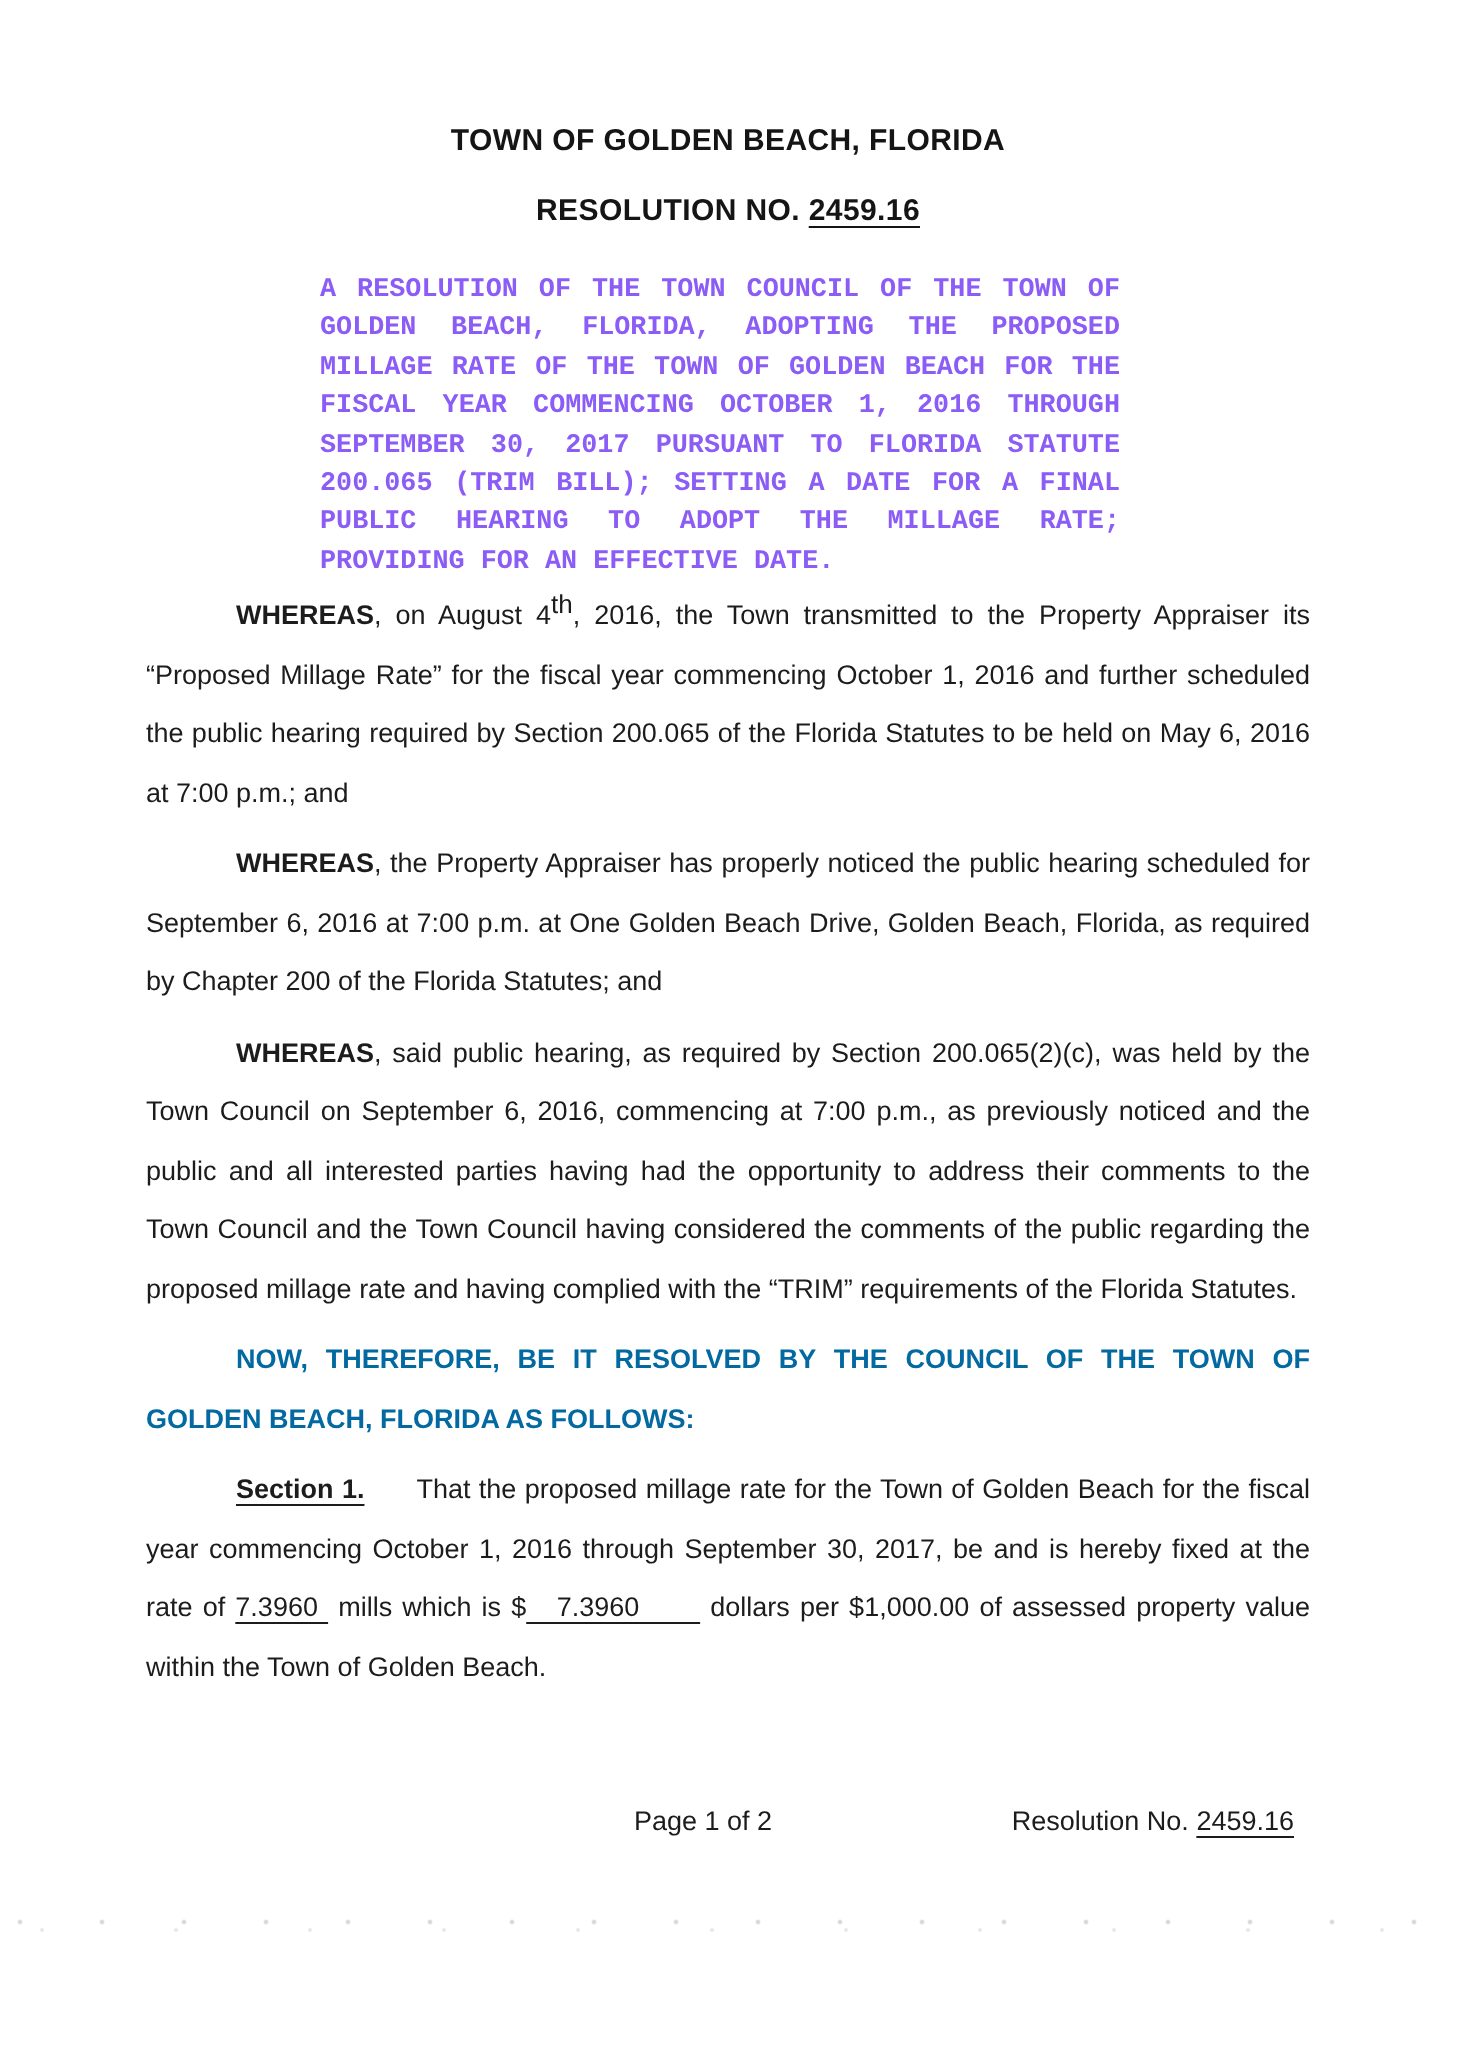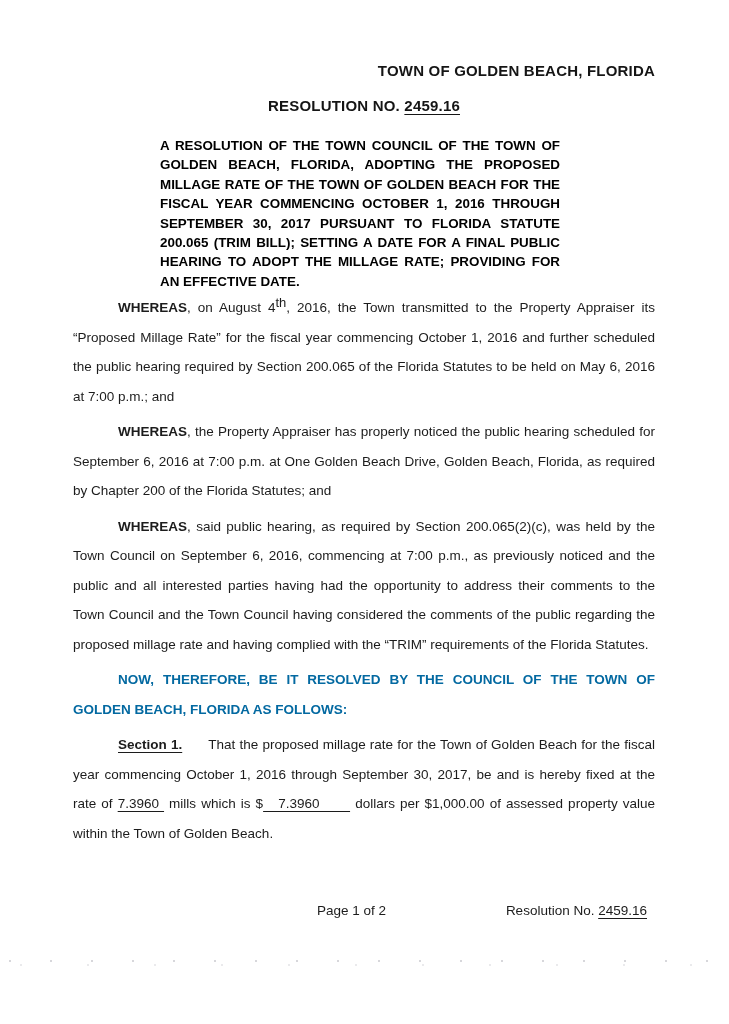--- a/index.html
+++ b/index.html
@@ -10,21 +10,21 @@
     height: 1024px;
     background: #ffffff;
     font-family: "Liberation Sans", sans-serif;
     color: #1c1c1c;
     overflow: hidden;
   }
   .content {
     padding: 62px 74px 0 73px;
   }
   .doc-title {
-    text-align: right;
+    text-align: center;
     font-size: 15px;
     font-weight: bold;
     line-height: 18px;
     letter-spacing: 0.2px;
     color: #151515;
   }
   .res-line {
     margin-top: 17px;
     text-align: center;
     font-size: 15px;
@@ -38,21 +38,22 @@
     text-underline-offset: 3px;
   }
   .caption {
     margin: 21px 0 0 87px;
     width: 400px;
     font-size: 13.4px;
     font-weight: bold;
     line-height: 19.4px;
     text-align: justify;
     text-justify: inter-word;
-    color: #000000;
+    color: #8b5cf6;
+    font-family: Liberation Mono, monospace;
   }
   .body-par {
     margin: 2px 0 6px 0;
     font-size: 13.5px;
     line-height: 29.5px;
     text-align: justify;
     text-justify: inter-word;
     text-indent: 45px;
   }
   .bold { font-weight: bold; }

